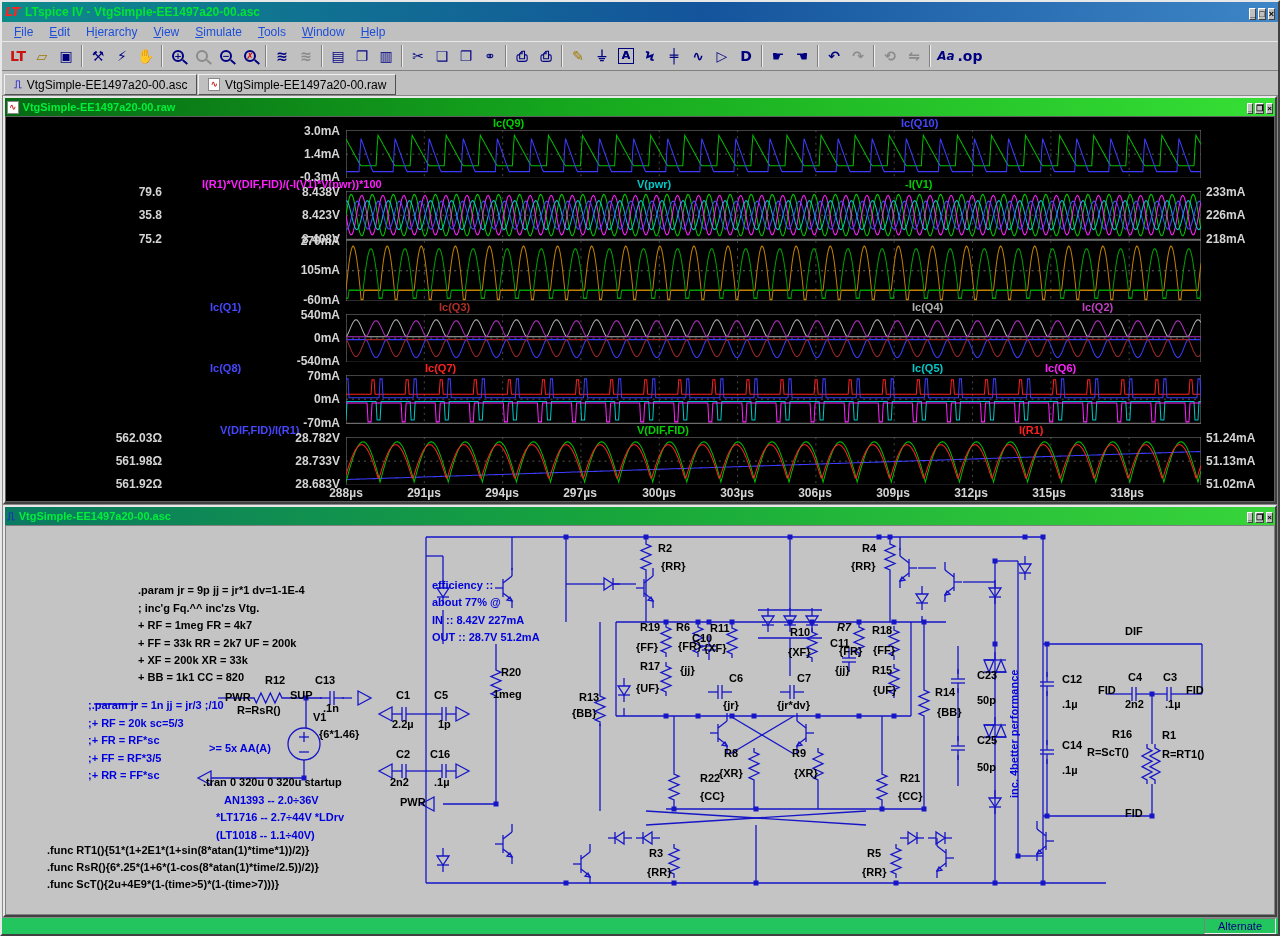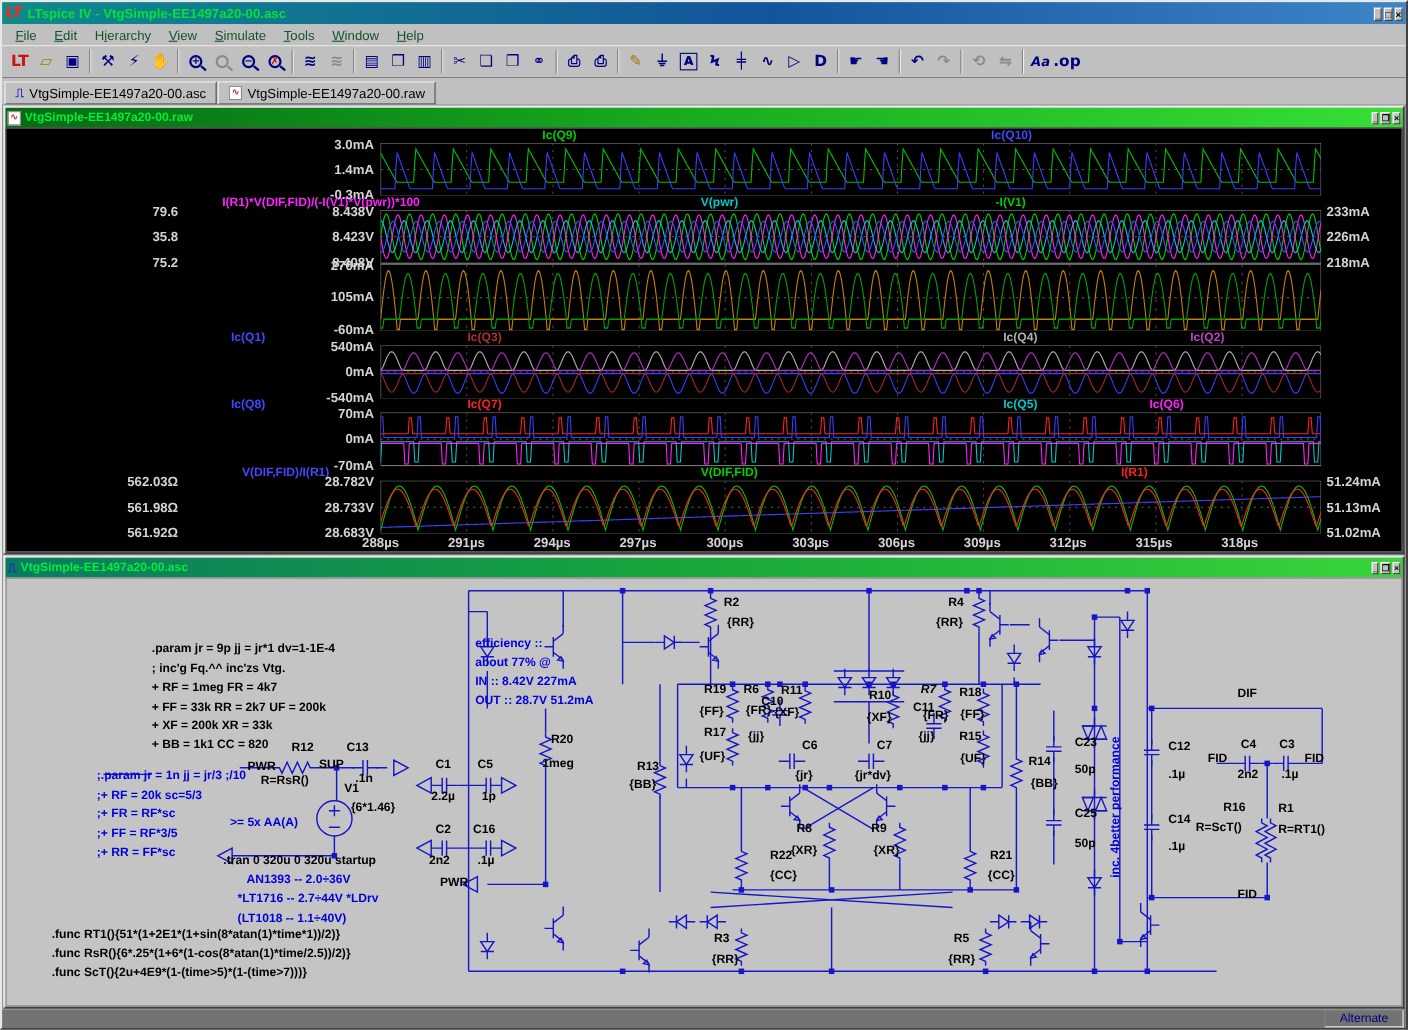--- a/index.html
+++ b/index.html
@@ -12,21 +12,21 @@
   .titlebar{height:20px;display:flex;align-items:center;padding:0 3px;
     background:linear-gradient(90deg,#0e8a8a 0%,#14549c 55%,#3d85c6 100%)}
   .lt-logo{color:#ff2222;background:transparent;font:italic bold 13px/18px "DejaVu Sans",sans-serif;margin-right:5px}
   .title-text{color:#00e432;font:bold 12px/20px "Liberation Sans",sans-serif;flex:1;white-space:nowrap}
   .winbtn{width:16px;height:14px;margin-left:2px;background:#c0c0c0;color:#000;
     border:1px solid;border-color:#fff #404040 #404040 #fff;
     font:bold 9px/12px "Liberation Sans",sans-serif;text-align:center}
 
   
   .menubar{height:19px;display:flex;align-items:center;padding-left:4px;background:#c0c0c0;font:12px "Liberation Sans",sans-serif}
-  .mitem{padding:1px 8px;color:#14532d}
+  .mitem{padding:1px 8px;color:#1d4ed8}
   .mitem u{text-decoration:underline}
 
   
   .toolbar{height:30px;display:flex;align-items:center;padding-left:4px;background:#c0c0c0;
     border-top:1px solid #e8e8e8;border-bottom:1px solid #808080}
   .tbtn{width:24px;height:24px;display:flex;align-items:center;justify-content:center;
     color:#000080;font:bold 14px/14px "DejaVu Sans",sans-serif;background:#c0c0c0}
   .tbtn.dis{color:#8a8a8a}
   .tbtn.red{color:#cc1111}
   .tbtn.gold{color:#a07800}
@@ -85,21 +85,21 @@
   
   .schemclient{position:absolute;inset:18px 0 0 0;background:#c4c4c4;border:1px solid #808080;overflow:hidden}
   #schemsvg{position:absolute;left:0;top:0}
   #schemsvg path,#schemsvg circle,#schemsvg polygon,#schemsvg line{stroke:#1616c8;stroke-width:1.3;fill:none}
   #schemsvg rect{fill:#1616c8;stroke:none}
   #schemtexts span{position:absolute;font:bold 11px/13px "Liberation Sans",sans-serif;white-space:nowrap}
   #schemtexts .k{color:#000}
   #schemtexts .b{color:#0000dd}
 
   
-  .statusbar{height:16px;display:flex;justify-content:flex-end;align-items:center;background:#737373;padding:0 2px}
+  .statusbar{height:16px;display:flex;justify-content:flex-end;align-items:center;background:#22c55e;padding:0 2px}
   .stright{min-width:72px;text-align:center;border:1px solid;border-color:#808080 #f0f0f0 #f0f0f0 #808080;
     font:11px/14px "Liberation Sans",sans-serif;color:#000080;padding:0 6px}
 </style>
 </head>
 <body>
 
 <div id="app">
   <div class="titlebar">
     <span class="lt-logo">LT</span>
     <span class="title-text">LTspice IV - VtgSimple-EE1497a20-00.asc</span>
@@ -306,21 +306,21 @@
                   <polyline fill="none" stroke="#c08000" stroke-width="1" points="0,37.7 1,30.5 2,23.6 3,17.4 4,12.2 5,8.2 6,5.6 7,4.6 8,5.2 9,7.3 10,10.9 11,15.8 12,21.8 13,28.5 14,35.7 15,44.6 16,44.6 17,44.6 18,37.7 19,37.7 20,37.7 21,37.7 22,37.7 23,37.7 24,37.7 25,37.7 26,37.7 27,37.7 28,37.7 29,37.7 30,37.7 31,37.7 32,37.7 33,37.7 34,37.7 35,30.5 36,23.6 37,17.4 38,12.2 39,8.2 40,5.6 41,4.6 42,5.2 43,7.3 44,10.9 45,15.8 46,21.8 47,28.5 48,35.7 49,44.6 50,44.6 51,44.6 52,37.7 53,37.7 54,37.7 55,37.7 56,37.7 57,37.7 58,37.7 59,37.7 60,37.7 61,37.7 62,37.7 63,37.7 64,37.7 65,37.7 66,37.7 67,37.7 68,37.7 69,30.5 70,23.6 71,17.4 72,12.2 73,8.2 74,5.6 75,4.6 76,5.2 77,7.3 78,10.9 79,15.8 80,21.8 81,28.5 82,35.7 83,44.6 84,44.6 85,44.6 86,37.7 87,37.7 88,37.7 89,37.7 90,37.7 91,37.7 92,37.7 93,37.7 94,37.7 95,37.7 96,37.7 97,37.7 98,37.7 99,37.7 100,37.7 101,37.7 102,37.7 103,30.5 104,23.6 105,17.4 106,12.2 107,8.2 108,5.6 109,4.6 110,5.2 111,7.3 112,10.9 113,15.8 114,21.8 115,28.5 116,35.7 117,44.6 118,44.6 119,44.6 120,37.7 121,37.7 122,37.7 123,37.7 124,37.7 125,37.7 126,37.7 127,37.7 128,37.7 129,37.7 130,37.7 131,37.7 132,37.7 133,37.7 134,37.7 135,37.7 136,37.7 137,30.5 138,23.6 139,17.4 140,12.2 141,8.2 142,5.6 143,4.6 144,5.2 145,7.3 146,10.9 147,15.8 148,21.8 149,28.5 150,35.7 151,44.6 152,44.6 153,44.6 154,37.7 155,37.7 156,37.7 157,37.7 158,37.7 159,37.7 160,37.7 161,37.7 162,37.7 163,37.7 164,37.7 165,37.7 166,37.7 167,37.7 168,37.7 169,37.7 170,37.7 171,30.5 172,23.6 173,17.4 174,12.2 175,8.2 176,5.6 177,4.6 178,5.2 179,7.3 180,10.9 181,15.8 182,21.8 183,28.5 184,35.7 185,44.6 186,44.6 187,44.6 188,37.7 189,37.7 190,37.7 191,37.7 192,37.7 193,37.7 194,37.7 195,37.7 196,37.7 197,37.7 198,37.7 199,37.7 200,37.7 201,37.7 202,37.7 203,37.7 204,37.7 205,30.5 206,23.6 207,17.4 208,12.2 209,8.2 210,5.6 211,4.6 212,5.2 213,7.3 214,10.9 215,15.8 216,21.8 217,28.5 218,35.7 219,44.6 220,44.6 221,44.6 222,37.7 223,37.7 224,37.7 225,37.7 226,37.7 227,37.7 228,37.7 229,37.7 230,37.7 231,37.7 232,37.7 233,37.7 234,37.7 235,37.7 236,37.7 237,37.7 238,37.7 239,30.5 240,23.6 241,17.4 242,12.2 243,8.2 244,5.6 245,4.6 246,5.2 247,7.3 248,10.9 249,15.8 250,21.8 251,28.5 252,35.7 253,44.6 254,44.6 255,44.6 256,37.7 257,37.7 258,37.7 259,37.7 260,37.7 261,37.7 262,37.7 263,37.7 264,37.7 265,37.7 266,37.7 267,37.7 268,37.7 269,37.7 270,37.7 271,37.7 272,37.7 273,30.5 274,23.6 275,17.4 276,12.2 277,8.2 278,5.6 279,4.6 280,5.2 281,7.3 282,10.9 283,15.8 284,21.8 285,28.5 286,35.7 287,44.6 288,44.6 289,44.6 290,37.7 291,37.7 292,37.7 293,37.7 294,37.7 295,37.7 296,37.7 297,37.7 298,37.7 299,37.7 300,37.7 301,37.7 302,37.7 303,37.7 304,37.7 305,37.7 306,37.7 307,30.5 308,23.6 309,17.4 310,12.2 311,8.2 312,5.6 313,4.6 314,5.2 315,7.3 316,10.9 317,15.8 318,21.8 319,28.5 320,35.7 321,44.6 322,44.6 323,44.6 324,37.7 325,37.7 326,37.7 327,37.7 328,37.7 329,37.7 330,37.7 331,37.7 332,37.7 333,37.7 334,37.7 335,37.7 336,37.7 337,37.7 338,37.7 339,37.7 340,37.7 341,30.5 342,23.6 343,17.4 344,12.2 345,8.2 346,5.6 347,4.6 348,5.2 349,7.3 350,10.9 351,15.8 352,21.8 353,28.5 354,35.7 355,44.6 356,44.6 357,44.6 358,37.7 359,37.7 360,37.7 361,37.7 362,37.7 363,37.7 364,37.7 365,37.7 366,37.7 367,37.7 368,37.7 369,37.7 370,37.7 371,37.7 372,37.7 373,37.7 374,37.7 375,30.5 376,23.6 377,17.4 378,12.2 379,8.2 380,5.6 381,4.6 382,5.2 383,7.3 384,10.9 385,15.8 386,21.8 387,28.5 388,35.7 389,44.6 390,44.6 391,44.6 392,37.7 393,37.7 394,37.7 395,37.7 396,37.7 397,37.7 398,37.7 399,37.7 400,37.7 401,37.7 402,37.7 403,37.7 404,37.7 405,37.7 406,37.7 407,37.7 408,37.7 409,30.5 410,23.6 411,17.4 412,12.2 413,8.2 414,5.6 415,4.6 416,5.2 417,7.3 418,10.9 419,15.8 420,21.8 421,28.5 422,35.7 423,44.6 424,44.6 425,44.6 426,37.7 427,37.7 428,37.7 429,37.7 430,37.7 431,37.7 432,37.7 433,37.7 434,37.7 435,37.7 436,37.7 437,37.7 438,37.7 439,37.7 440,37.7 441,37.7 442,37.7 443,30.5 444,23.6 445,17.4 446,12.2 447,8.2 448,5.6 449,4.6 450,5.2 451,7.3 452,10.9 453,15.8 454,21.8 455,28.5 456,35.7 457,44.6 458,44.6 459,44.6 460,37.7 461,37.7 462,37.7 463,37.7 464,37.7 465,37.7 466,37.7 467,37.7 468,37.7 469,37.7 470,37.7 471,37.7 472,37.7 473,37.7 474,37.7 475,37.7 476,37.7 477,30.5 478,23.6 479,17.4 480,12.2 481,8.2 482,5.6 483,4.6 484,5.2 485,7.3 486,10.9 487,15.8 488,21.8 489,28.5 490,35.7 491,44.6 492,44.6 493,44.6 494,37.7 495,37.7 496,37.7 497,37.7 498,37.7 499,37.7 500,37.7 501,37.7 502,37.7 503,37.7 504,37.7 505,37.7 506,37.7 507,37.7 508,37.7 509,37.7 510,37.7 511,30.5 512,23.6 513,17.4 514,12.2 515,8.2 516,5.6 517,4.6 518,5.2 519,7.3 520,10.9 521,15.8 522,21.8 523,28.5 524,35.7 525,44.6 526,44.6 527,44.6 528,37.7 529,37.7 530,37.7 531,37.7 532,37.7 533,37.7 534,37.7 535,37.7 536,37.7 537,37.7 538,37.7 539,37.7 540,37.7 541,37.7 542,37.7 543,37.7 544,37.7 545,30.5 546,23.6 547,17.4 548,12.2 549,8.2 550,5.6 551,4.6 552,5.2 553,7.3 554,10.9 555,15.8 556,21.8 557,28.5 558,35.7 559,44.6 560,44.6 561,44.6 562,37.7 563,37.7 564,37.7 565,37.7 566,37.7 567,37.7 568,37.7 569,37.7 570,37.7 571,37.7 572,37.7 573,37.7 574,37.7 575,37.7 576,37.7 577,37.7 578,37.7 579,30.5 580,23.6 581,17.4 582,12.2 583,8.2 584,5.6 585,4.6 586,5.2 587,7.3 588,10.9 589,15.8 590,21.8 591,28.5 592,35.7 593,44.6 594,44.6 595,44.6 596,37.7 597,37.7 598,37.7 599,37.7 600,37.7 601,37.7 602,37.7 603,37.7 604,37.7 605,37.7 606,37.7 607,37.7 608,37.7 609,37.7 610,37.7 611,37.7 612,37.7 613,30.5 614,23.6 615,17.4 616,12.2 617,8.2 618,5.6 619,4.6 620,5.2 621,7.3 622,10.9 623,15.8 624,21.8 625,28.5 626,35.7 627,44.6 628,44.6 629,44.6 630,37.7 631,37.7 632,37.7 633,37.7 634,37.7 635,37.7 636,37.7 637,37.7 638,37.7 639,37.7 640,37.7 641,37.7 642,37.7 643,37.7 644,37.7 645,37.7 646,37.7 647,30.5 648,23.6 649,17.4 650,12.2 651,8.2 652,5.6 653,4.6 654,5.2 655,7.3 656,10.9 657,15.8 658,21.8 659,28.5 660,35.7 661,44.6 662,44.6 663,44.6 664,37.7 665,37.7 666,37.7 667,37.7 668,37.7 669,37.7 670,37.7 671,37.7 672,37.7 673,37.7 674,37.7 675,37.7 676,37.7 677,37.7 678,37.7 679,37.7 680,37.7 681,30.5 682,23.6 683,17.4 684,12.2 685,8.2 686,5.6 687,4.6 688,5.2 689,7.3 690,10.9 691,15.8 692,21.8 693,28.5 694,35.7 695,44.6 696,44.6 697,44.6 698,37.7 699,37.7 700,37.7 701,37.7 702,37.7 703,37.7 704,37.7 705,37.7 706,37.7 707,37.7 708,37.7 709,37.7 710,37.7 711,37.7 712,37.7 713,37.7 714,37.7 715,30.5 716,23.6 717,17.4 718,12.2 719,8.2 720,5.6 721,4.6 722,5.2 723,7.3 724,10.9 725,15.8 726,21.8 727,28.5 728,35.7 729,44.6 730,44.6 731,44.6 732,37.7 733,37.7 734,37.7 735,37.7 736,37.7 737,37.7 738,37.7 739,37.7 740,37.7 741,37.7 742,37.7 743,37.7 744,37.7 745,37.7 746,37.7 747,37.7 748,37.7 749,30.5 750,23.6 751,17.4 752,12.2 753,8.2 754,5.6 755,4.6 756,5.2 757,7.3 758,10.9 759,15.8 760,21.8 761,28.5 762,35.7 763,44.6 764,44.6 765,44.6 766,37.7 767,37.7 768,37.7 769,37.7 770,37.7 771,37.7 772,37.7 773,37.7 774,37.7 775,37.7 776,37.7 777,37.7 778,37.7 779,37.7 780,37.7 781,37.7 782,37.7 783,30.5 784,23.6 785,17.4 786,12.2 787,8.2 788,5.6 789,4.6 790,5.2 791,7.3 792,10.9 793,15.8 794,21.8 795,28.5 796,35.7 797,44.6 798,44.6 799,44.6 800,37.7 801,37.7 802,37.7 803,37.7 804,37.7 805,37.7 806,37.7 807,37.7 808,37.7 809,37.7 810,37.7 811,37.7 812,37.7 813,37.7 814,37.7 815,37.7 816,37.7 817,30.5 818,23.6 819,17.4 820,12.2 821,8.2 822,5.6 823,4.6 824,5.2 825,7.3 826,10.9 827,15.8 828,21.8 829,28.5 830,35.7 831,44.6 832,44.6 833,44.6 834,37.7 835,37.7 836,37.7 837,37.7 838,37.7 839,37.7 840,37.7 841,37.7 842,37.7 843,37.7 844,37.7 845,37.7 846,37.7 847,37.7 848,37.7 849,37.7 850,37.7 851,30.5 852,23.6 853,17.4"></polyline>
                   <polyline fill="none" stroke="#00a000" stroke-width="1" points="0,43.7 1,43.7 2,43.7 3,37.7 4,37.7 5,37.7 6,37.7 7,37.7 8,37.7 9,37.7 10,37.7 11,37.7 12,37.7 13,37.7 14,37.7 15,37.7 16,37.7 17,37.7 18,31.5 19,25.5 20,20.0 21,15.2 22,11.3 23,8.5 24,6.9 25,6.5 26,7.3 27,9.4 28,12.6 29,16.8 30,21.9 31,27.6 32,33.7 33,43.7 34,43.7 35,43.7 36,43.7 37,37.7 38,37.7 39,37.7 40,37.7 41,37.7 42,37.7 43,37.7 44,37.7 45,37.7 46,37.7 47,37.7 48,37.7 49,37.7 50,37.7 51,37.7 52,31.5 53,25.5 54,20.0 55,15.2 56,11.3 57,8.5 58,6.9 59,6.5 60,7.3 61,9.4 62,12.6 63,16.8 64,21.9 65,27.6 66,33.7 67,43.7 68,43.7 69,43.7 70,43.7 71,37.7 72,37.7 73,37.7 74,37.7 75,37.7 76,37.7 77,37.7 78,37.7 79,37.7 80,37.7 81,37.7 82,37.7 83,37.7 84,37.7 85,37.7 86,31.5 87,25.5 88,20.0 89,15.2 90,11.3 91,8.5 92,6.9 93,6.5 94,7.3 95,9.4 96,12.6 97,16.8 98,21.9 99,27.6 100,33.7 101,43.7 102,43.7 103,43.7 104,43.7 105,37.7 106,37.7 107,37.7 108,37.7 109,37.7 110,37.7 111,37.7 112,37.7 113,37.7 114,37.7 115,37.7 116,37.7 117,37.7 118,37.7 119,37.7 120,31.5 121,25.5 122,20.0 123,15.2 124,11.3 125,8.5 126,6.9 127,6.5 128,7.3 129,9.4 130,12.6 131,16.8 132,21.9 133,27.6 134,33.7 135,43.7 136,43.7 137,43.7 138,43.7 139,37.7 140,37.7 141,37.7 142,37.7 143,37.7 144,37.7 145,37.7 146,37.7 147,37.7 148,37.7 149,37.7 150,37.7 151,37.7 152,37.7 153,37.7 154,31.5 155,25.5 156,20.0 157,15.2 158,11.3 159,8.5 160,6.9 161,6.5 162,7.3 163,9.4 164,12.6 165,16.8 166,21.9 167,27.6 168,33.7 169,43.7 170,43.7 171,43.7 172,43.7 173,37.7 174,37.7 175,37.7 176,37.7 177,37.7 178,37.7 179,37.7 180,37.7 181,37.7 182,37.7 183,37.7 184,37.7 185,37.7 186,37.7 187,37.7 188,31.5 189,25.5 190,20.0 191,15.2 192,11.3 193,8.5 194,6.9 195,6.5 196,7.3 197,9.4 198,12.6 199,16.8 200,21.9 201,27.6 202,33.7 203,43.7 204,43.7 205,43.7 206,43.7 207,37.7 208,37.7 209,37.7 210,37.7 211,37.7 212,37.7 213,37.7 214,37.7 215,37.7 216,37.7 217,37.7 218,37.7 219,37.7 220,37.7 221,37.7 222,31.5 223,25.5 224,20.0 225,15.2 226,11.3 227,8.5 228,6.9 229,6.5 230,7.3 231,9.4 232,12.6 233,16.8 234,21.9 235,27.6 236,33.7 237,43.7 238,43.7 239,43.7 240,43.7 241,37.7 242,37.7 243,37.7 244,37.7 245,37.7 246,37.7 247,37.7 248,37.7 249,37.7 250,37.7 251,37.7 252,37.7 253,37.7 254,37.7 255,37.7 256,31.5 257,25.5 258,20.0 259,15.2 260,11.3 261,8.5 262,6.9 263,6.5 264,7.3 265,9.4 266,12.6 267,16.8 268,21.9 269,27.6 270,33.7 271,43.7 272,43.7 273,43.7 274,43.7 275,37.7 276,37.7 277,37.7 278,37.7 279,37.7 280,37.7 281,37.7 282,37.7 283,37.7 284,37.7 285,37.7 286,37.7 287,37.7 288,37.7 289,37.7 290,31.5 291,25.5 292,20.0 293,15.2 294,11.3 295,8.5 296,6.9 297,6.5 298,7.3 299,9.4 300,12.6 301,16.8 302,21.9 303,27.6 304,33.7 305,43.7 306,43.7 307,43.7 308,43.7 309,37.7 310,37.7 311,37.7 312,37.7 313,37.7 314,37.7 315,37.7 316,37.7 317,37.7 318,37.7 319,37.7 320,37.7 321,37.7 322,37.7 323,37.7 324,31.5 325,25.5 326,20.0 327,15.2 328,11.3 329,8.5 330,6.9 331,6.5 332,7.3 333,9.4 334,12.6 335,16.8 336,21.9 337,27.6 338,33.7 339,43.7 340,43.7 341,43.7 342,43.7 343,37.7 344,37.7 345,37.7 346,37.7 347,37.7 348,37.7 349,37.7 350,37.7 351,37.7 352,37.7 353,37.7 354,37.7 355,37.7 356,37.7 357,37.7 358,31.5 359,25.5 360,20.0 361,15.2 362,11.3 363,8.5 364,6.9 365,6.5 366,7.3 367,9.4 368,12.6 369,16.8 370,21.9 371,27.6 372,33.7 373,43.7 374,43.7 375,43.7 376,43.7 377,37.7 378,37.7 379,37.7 380,37.7 381,37.7 382,37.7 383,37.7 384,37.7 385,37.7 386,37.7 387,37.7 388,37.7 389,37.7 390,37.7 391,37.7 392,31.5 393,25.5 394,20.0 395,15.2 396,11.3 397,8.5 398,6.9 399,6.5 400,7.3 401,9.4 402,12.6 403,16.8 404,21.9 405,27.6 406,33.7 407,43.7 408,43.7 409,43.7 410,43.7 411,37.7 412,37.7 413,37.7 414,37.7 415,37.7 416,37.7 417,37.7 418,37.7 419,37.7 420,37.7 421,37.7 422,37.7 423,37.7 424,37.7 425,37.7 426,31.5 427,25.5 428,20.0 429,15.2 430,11.3 431,8.5 432,6.9 433,6.5 434,7.3 435,9.4 436,12.6 437,16.8 438,21.9 439,27.6 440,33.7 441,43.7 442,43.7 443,43.7 444,43.7 445,37.7 446,37.7 447,37.7 448,37.7 449,37.7 450,37.7 451,37.7 452,37.7 453,37.7 454,37.7 455,37.7 456,37.7 457,37.7 458,37.7 459,37.7 460,31.5 461,25.5 462,20.0 463,15.2 464,11.3 465,8.5 466,6.9 467,6.5 468,7.3 469,9.4 470,12.6 471,16.8 472,21.9 473,27.6 474,33.7 475,43.7 476,43.7 477,43.7 478,43.7 479,37.7 480,37.7 481,37.7 482,37.7 483,37.7 484,37.7 485,37.7 486,37.7 487,37.7 488,37.7 489,37.7 490,37.7 491,37.7 492,37.7 493,37.7 494,31.5 495,25.5 496,20.0 497,15.2 498,11.3 499,8.5 500,6.9 501,6.5 502,7.3 503,9.4 504,12.6 505,16.8 506,21.9 507,27.6 508,33.7 509,43.7 510,43.7 511,43.7 512,43.7 513,37.7 514,37.7 515,37.7 516,37.7 517,37.7 518,37.7 519,37.7 520,37.7 521,37.7 522,37.7 523,37.7 524,37.7 525,37.7 526,37.7 527,37.7 528,31.5 529,25.5 530,20.0 531,15.2 532,11.3 533,8.5 534,6.9 535,6.5 536,7.3 537,9.4 538,12.6 539,16.8 540,21.9 541,27.6 542,33.7 543,43.7 544,43.7 545,43.7 546,43.7 547,37.7 548,37.7 549,37.7 550,37.7 551,37.7 552,37.7 553,37.7 554,37.7 555,37.7 556,37.7 557,37.7 558,37.7 559,37.7 560,37.7 561,37.7 562,31.5 563,25.5 564,20.0 565,15.2 566,11.3 567,8.5 568,6.9 569,6.5 570,7.3 571,9.4 572,12.6 573,16.8 574,21.9 575,27.6 576,33.7 577,43.7 578,43.7 579,43.7 580,43.7 581,37.7 582,37.7 583,37.7 584,37.7 585,37.7 586,37.7 587,37.7 588,37.7 589,37.7 590,37.7 591,37.7 592,37.7 593,37.7 594,37.7 595,37.7 596,31.5 597,25.5 598,20.0 599,15.2 600,11.3 601,8.5 602,6.9 603,6.5 604,7.3 605,9.4 606,12.6 607,16.8 608,21.9 609,27.6 610,33.7 611,43.7 612,43.7 613,43.7 614,43.7 615,37.7 616,37.7 617,37.7 618,37.7 619,37.7 620,37.7 621,37.7 622,37.7 623,37.7 624,37.7 625,37.7 626,37.7 627,37.7 628,37.7 629,37.7 630,31.5 631,25.5 632,20.0 633,15.2 634,11.3 635,8.5 636,6.9 637,6.5 638,7.3 639,9.4 640,12.6 641,16.8 642,21.9 643,27.6 644,33.7 645,43.7 646,43.7 647,43.7 648,43.7 649,37.7 650,37.7 651,37.7 652,37.7 653,37.7 654,37.7 655,37.7 656,37.7 657,37.7 658,37.7 659,37.7 660,37.7 661,37.7 662,37.7 663,37.7 664,31.5 665,25.5 666,20.0 667,15.2 668,11.3 669,8.5 670,6.9 671,6.5 672,7.3 673,9.4 674,12.6 675,16.8 676,21.9 677,27.6 678,33.7 679,43.7 680,43.7 681,43.7 682,43.7 683,37.7 684,37.7 685,37.7 686,37.7 687,37.7 688,37.7 689,37.7 690,37.7 691,37.7 692,37.7 693,37.7 694,37.7 695,37.7 696,37.7 697,37.7 698,31.5 699,25.5 700,20.0 701,15.2 702,11.3 703,8.5 704,6.9 705,6.5 706,7.3 707,9.4 708,12.6 709,16.8 710,21.9 711,27.6 712,33.7 713,43.7 714,43.7 715,43.7 716,43.7 717,37.7 718,37.7 719,37.7 720,37.7 721,37.7 722,37.7 723,37.7 724,37.7 725,37.7 726,37.7 727,37.7 728,37.7 729,37.7 730,37.7 731,37.7 732,31.5 733,25.5 734,20.0 735,15.2 736,11.3 737,8.5 738,6.9 739,6.5 740,7.3 741,9.4 742,12.6 743,16.8 744,21.9 745,27.6 746,33.7 747,43.7 748,43.7 749,43.7 750,43.7 751,37.7 752,37.7 753,37.7 754,37.7 755,37.7 756,37.7 757,37.7 758,37.7 759,37.7 760,37.7 761,37.7 762,37.7 763,37.7 764,37.7 765,37.7 766,31.5 767,25.5 768,20.0 769,15.2 770,11.3 771,8.5 772,6.9 773,6.5 774,7.3 775,9.4 776,12.6 777,16.8 778,21.9 779,27.6 780,33.7 781,43.7 782,43.7 783,43.7 784,43.7 785,37.7 786,37.7 787,37.7 788,37.7 789,37.7 790,37.7 791,37.7 792,37.7 793,37.7 794,37.7 795,37.7 796,37.7 797,37.7 798,37.7 799,37.7 800,31.5 801,25.5 802,20.0 803,15.2 804,11.3 805,8.5 806,6.9 807,6.5 808,7.3 809,9.4 810,12.6 811,16.8 812,21.9 813,27.6 814,33.7 815,43.7 816,43.7 817,43.7 818,43.7 819,37.7 820,37.7 821,37.7 822,37.7 823,37.7 824,37.7 825,37.7 826,37.7 827,37.7 828,37.7 829,37.7 830,37.7 831,37.7 832,37.7 833,37.7 834,31.5 835,25.5 836,20.0 837,15.2 838,11.3 839,8.5 840,6.9 841,6.5 842,7.3 843,9.4 844,12.6 845,16.8 846,21.9 847,27.6 848,33.7 849,43.7 850,43.7 851,43.7 852,43.7 853,37.7"></polyline>
                 </svg>
               </div>
               <div class="ylab right"></div>
             </div>
           </div>
           <div class="pane">
             <div class="plabels">
               <span style="left: 204px; color: rgb(70, 70, 255);">Ic(Q1)</span>
-              <span style="left: 419px; color: rgb(176, 48, 40);">Ic(Q3)</span>
+              <span style="left: 433px; color: rgb(176, 48, 40);">Ic(Q3)</span>
               <span style="left: 906px; color: rgb(176, 176, 176);">Ic(Q4)</span>
               <span style="left: 1076px; color: rgb(192, 64, 192);">Ic(Q2)</span>
             </div>
             <div class="prow">
               <div class="ylab outer"></div>
               <div class="ylab inner">
                 <span>540mA</span>
                 <span>0mA</span>
                 <span>-540mA</span>
               </div>

